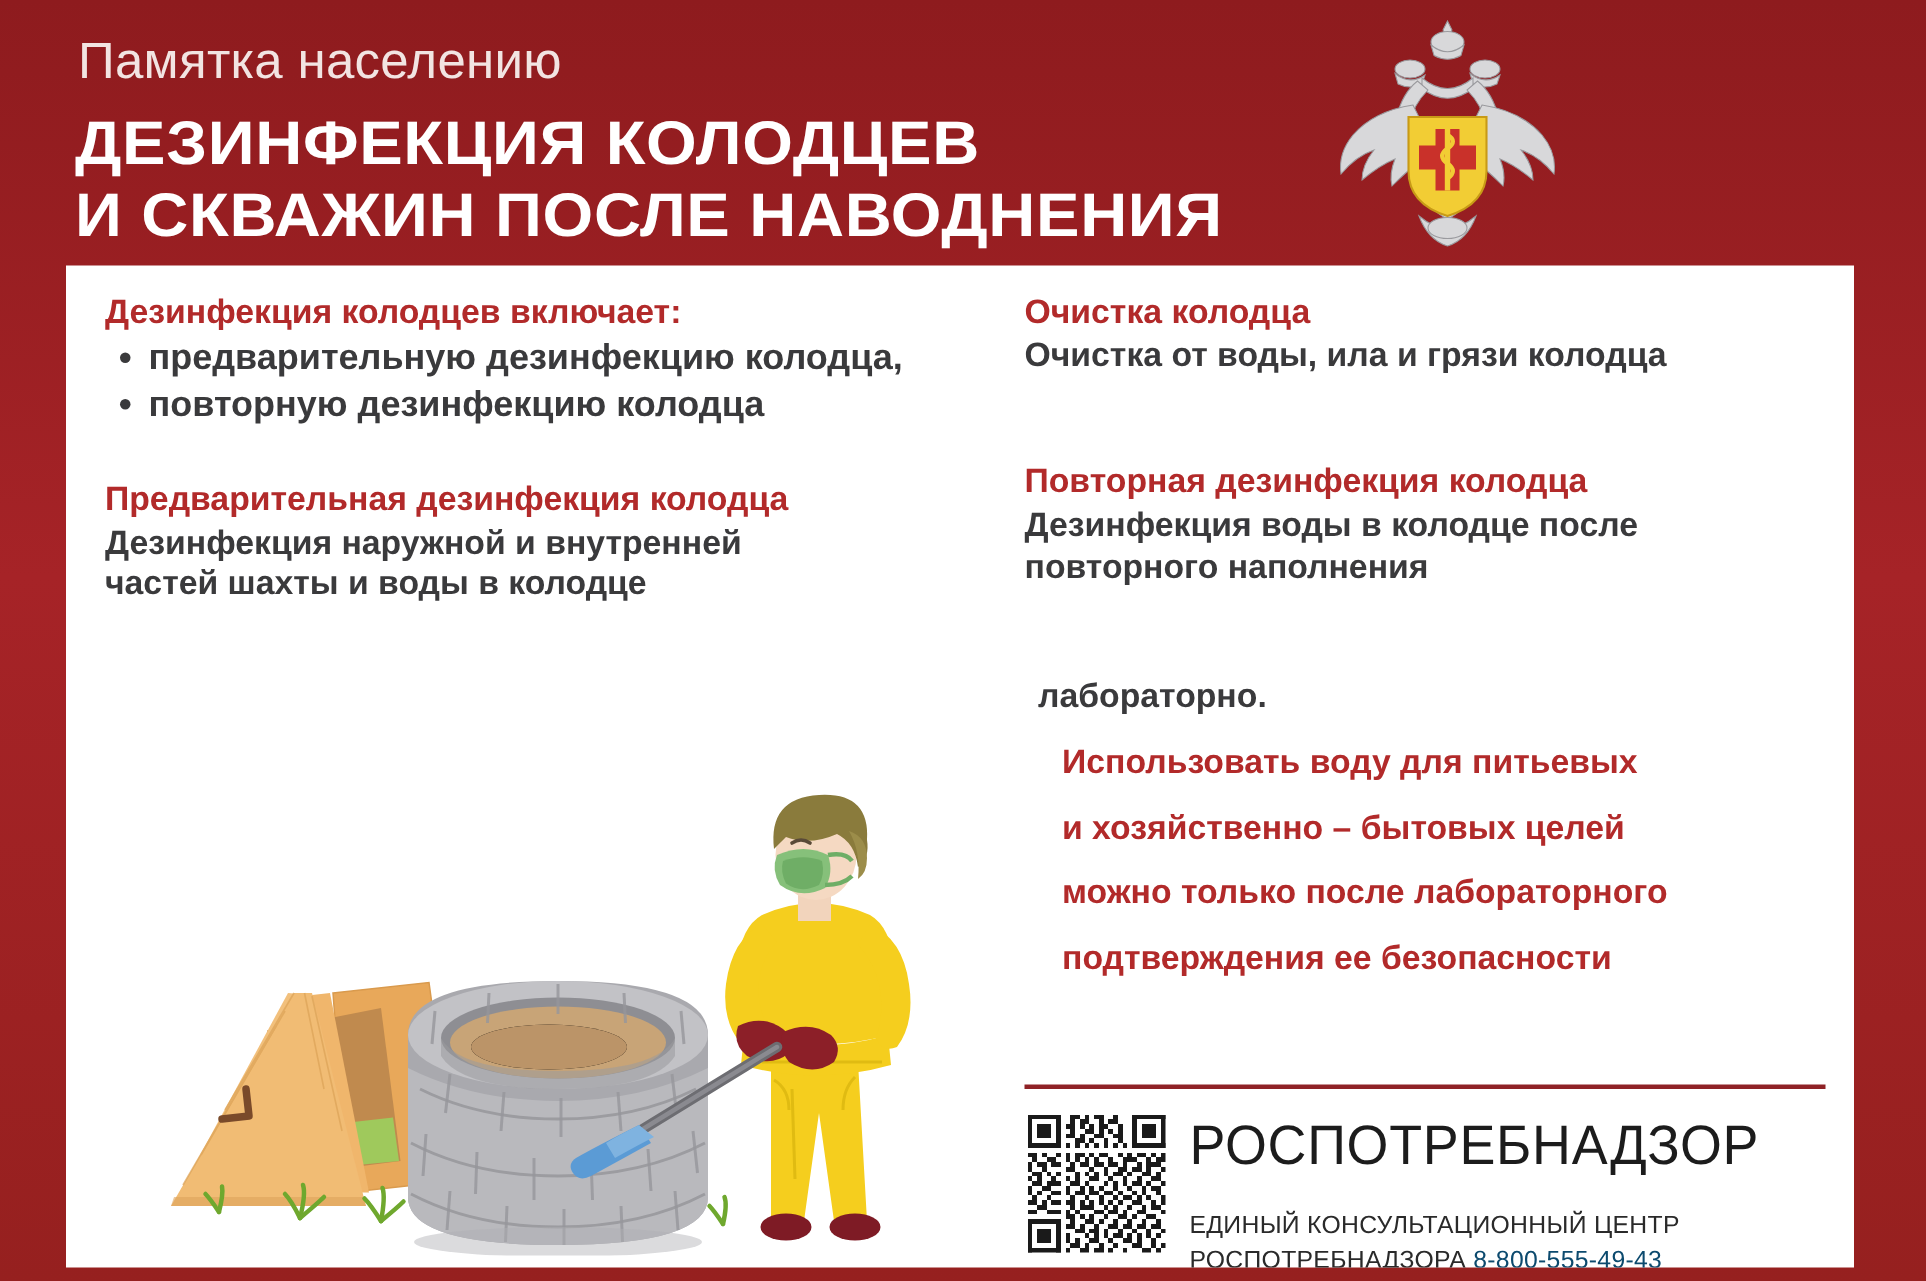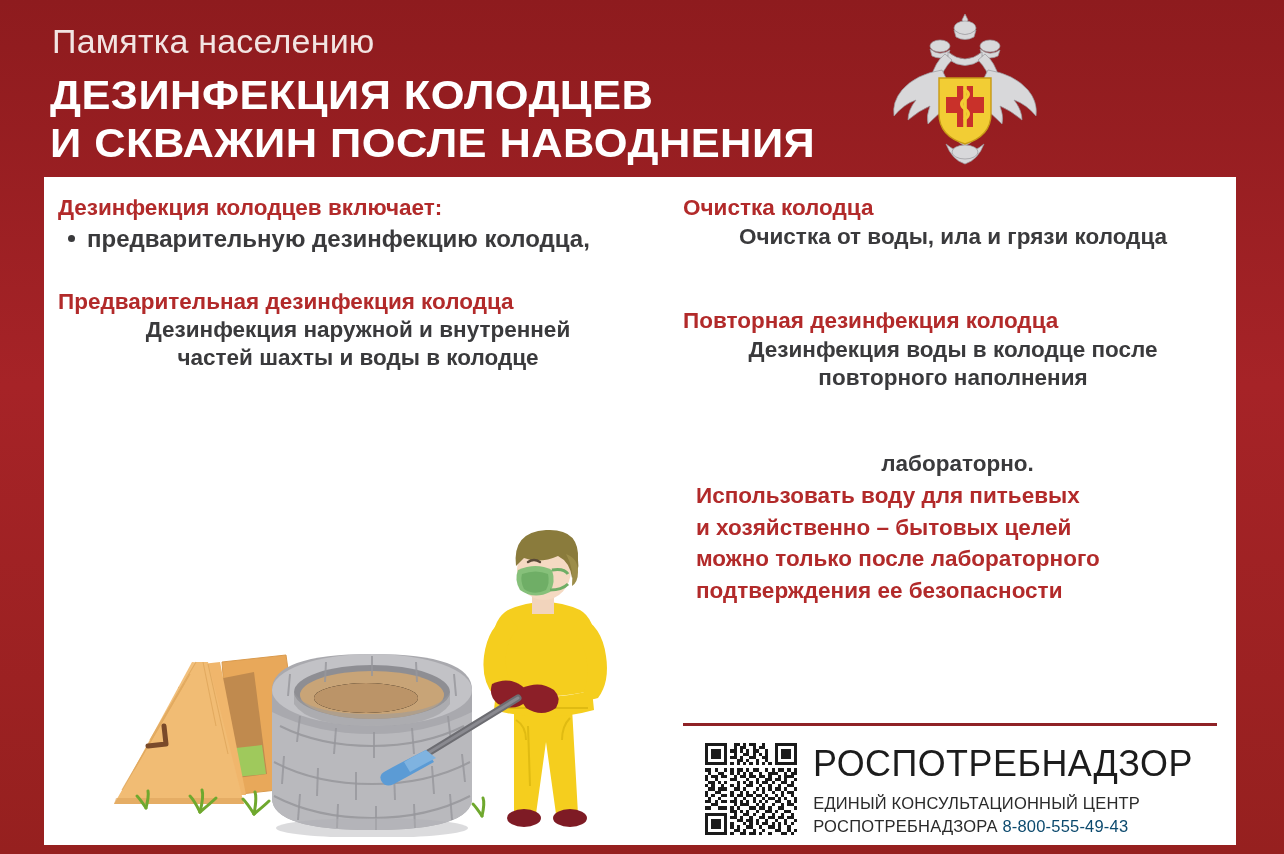--- a/index.html
+++ b/index.html
@@ -77,21 +77,21 @@
     top: 177px;
     width: 1192px;
     height: 668px;
     background: #ffffff;
     z-index: 3;
     overflow: hidden;
   }
 
   .col-left {
     position: absolute;
-    left: 14px;
+    left: 26px;
     top: 18px;
     width: 600px;
   }
   .col-right {
     position: absolute;
     left: 639px;
     top: 18px;
     width: 540px;
   }
 
@@ -101,28 +101,27 @@
     font-size: 22.5px;
     line-height: 1.18;
     margin: 0 0 1px 0;
   }
   .body-dark {
     color: #3a3a3c;
     font-weight: 700;
     font-size: 22.5px;
     line-height: 1.24;
     margin: 0;
-    text-align: center;
   }
   .body-red {
     color: #b22a2a;
     font-weight: 700;
     font-size: 22.5px;
     line-height: 1.24;
-    margin: 4px;
+    margin: 16px;
   }
 
   ul.bullets {
     list-style: none;
     margin: 2px 0 0 0;
     padding: 0;
   }
   ul.bullets li {
     position: relative;
     padding-left: 29px;
@@ -159,41 +158,40 @@
   }
   .brand {
     position: absolute;
     left: 641px;
     top: 566px;
     width: 540px;
     height: 96px;
     display: flex;
     align-items: flex-start;
     gap: 16px;
-    justify-content: center;
   }
   .qr {
     width: 92px;
     height: 92px;
     flex: 0 0 92px;
     background: #ffffff;
   }
   .brand-text { padding-top: 2px; }
   .brand-name {
     font-size: 37px;
     font-weight: 400;
     color: #1c1c1c;
     letter-spacing: 0.5px;
     line-height: 1;
     white-space: nowrap;
     transform: scaleX(0.97);
     transform-origin: left center;
   }
   .brand-sub {
-    margin-top: 11px;
+    margin-top: 25px;
     font-size: 16.5px;
     font-weight: 400;
     color: #2a2a2a;
     line-height: 1.28;
     letter-spacing: 0.2px;
     white-space: nowrap;
   }
   .brand-phone { color: #0c4a6e; }
 
   
@@ -260,20 +258,21 @@
   </div>
 
   <div class="panel">
 
     <div class="col-left">
 
       <p class="h-red">Дезинфекция колодцев включает:</p>
 
       <ul class="bullets">
         <li>предварительную дезинфекцию колодца,</li>
+        <li>повторную дезинфекцию колодца</li>
       </ul>
 
       <div class="gap-lg"></div>
 
       <p class="h-red">Предварительная дезинфекция колодца</p>
       <p class="body-dark">Дезинфекция наружной и внутренней</p>
       <p class="body-dark">частей шахты и воды в колодце</p>
     </div>
 
     <div class="col-right">

